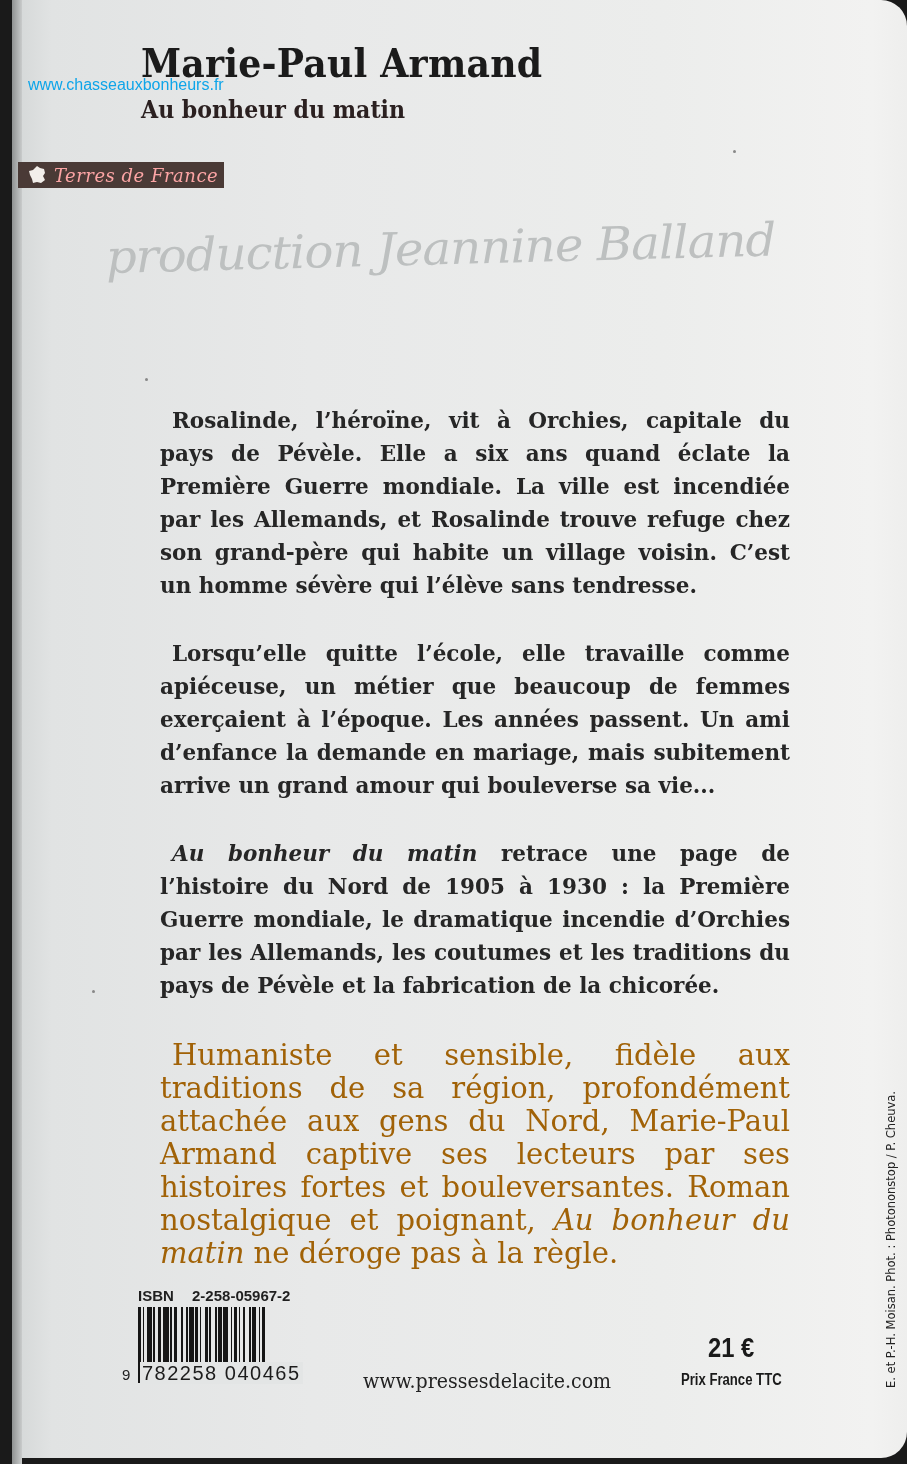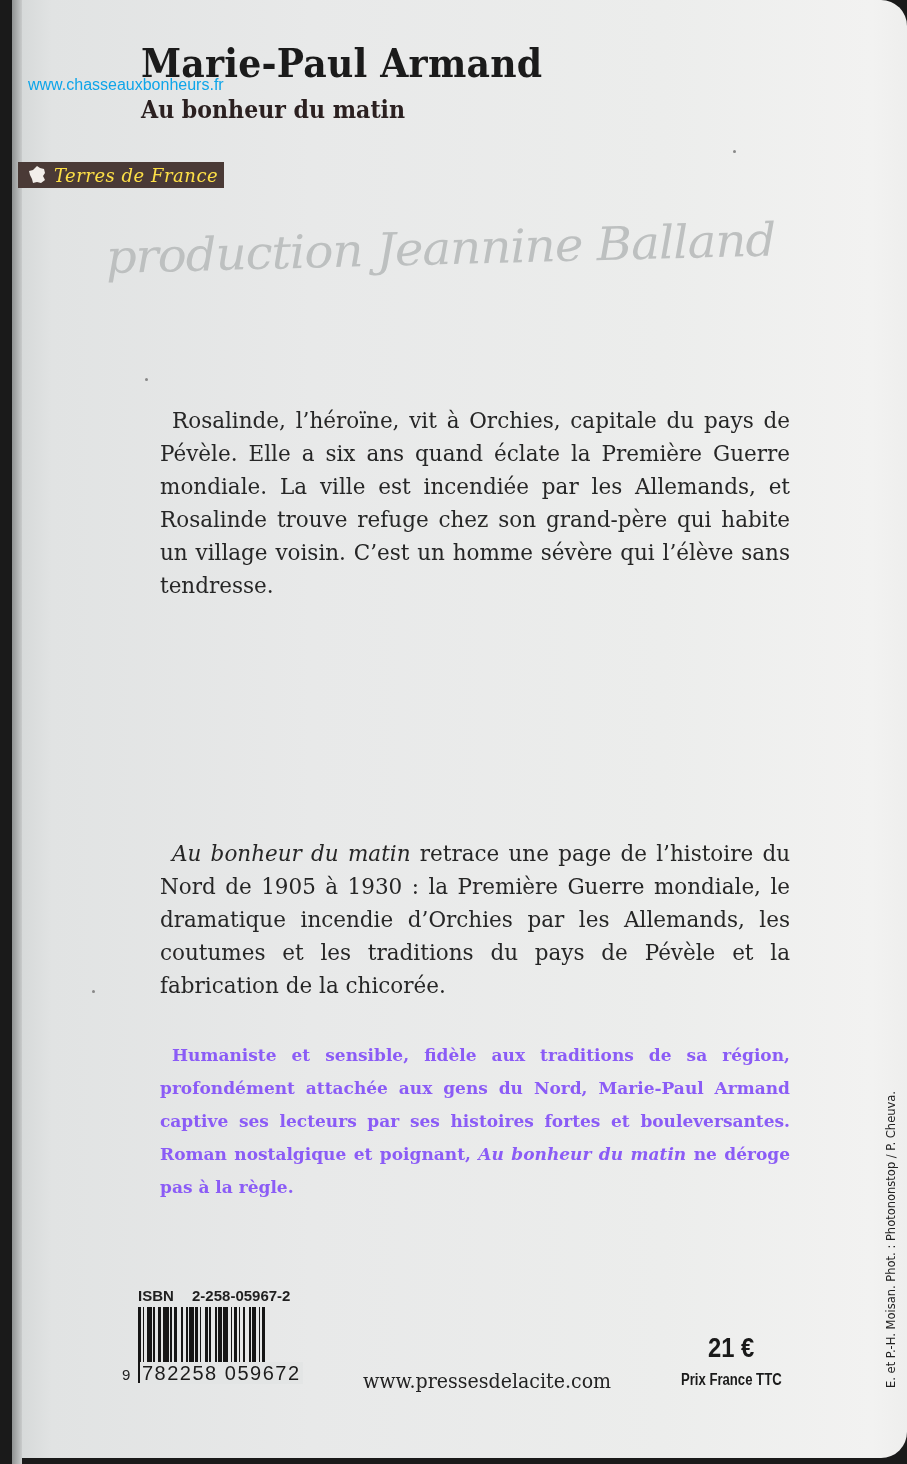--- a/index.html
+++ b/index.html
@@ -42,39 +42,40 @@
       position: absolute; left: 18px; top: 162px;
       width: 206px; height: 26px;
       background: #4a3a36;
       display: flex; align-items: center;
     }
     .collection .france {
       width: 20px; height: 20px; margin-left: 10px; margin-right: 6px;
     }
     .collection .label {
       font-family: "DejaVu Serif", serif; font-style: italic;
-      font-size: 18px; color: #fde047; letter-spacing: 0.5px;
+      font-size: 18px; color: #fca5a5; letter-spacing: 0.5px;
     }
     .handwriting {
       position: absolute; left: 105px; top: 230px;
       font-family: "DejaVu Serif", serif; font-style: italic;
       font-size: 46px; color: #b9bcbc; letter-spacing: -1px;
       transform: rotate(-1.5deg) scaleX(1.05); transform-origin: left top;
       opacity: 0.9;
     }
     .blurb {
       position: absolute; left: 160px; width: 630px;
       font-family: "DejaVu Serif", serif;
       font-size: 21.5px; line-height: 33px; color: #262626;
       text-align: justify;
+      font-weight: bold;
     }
     .p1 { top: 404px; }
     .p2 { top: 637px; }
     .p3 { top: 837px; }
-    .p4 { top: 1039px; font-weight: bold; color: #8b5cf6; font-size: 17px; }
+    .p4 { top: 1039px; font-weight: normal; color: #a16207; font-size: 29px; }
     .blurb p { text-indent: 12px; }
     .isbn {
       position: absolute; left: 138px; top: 1287px;
       font-family: "Liberation Sans", sans-serif; font-weight: bold;
       font-size: 15px; color: #1f1f1f; word-spacing: 14px;
     }
     .barcode {
       position: absolute; left: 138px; top: 1307px;
       width: 170px; height: 76px;
       display: flex; align-items: stretch;
@@ -130,20 +131,23 @@
       <path d="M9 1 L12 3 L16 4 L17 8 L15 11 L17 15 L13 18 L9 17 L5 18 L4 14 L2 10 L1 6 L5 5 Z" fill="#f2eeea"></path>
     </svg>
     <span class="label">Terres de France</span>
   </div>
 
   <div class="handwriting">production Jeannine Balland</div>
 
   <div class="blurb p1">
     <p>Rosalinde, l’héroïne, vit à Orchies, capitale du pays de Pévèle. Elle a six ans quand éclate la Première Guerre mondiale. La ville est incendiée par les Allemands, et Rosalinde trouve refuge chez son grand-père qui habite un village voisin. C’est un homme sévère qui l’élève sans tendresse.</p>
   </div>
+  <div class="blurb p2">
+    <p>Lorsqu’elle quitte l’école, elle travaille comme apiéceuse, un métier que beaucoup de femmes exerçaient à l’époque. Les années passent. Un ami d’enfance la demande en mariage, mais subitement arrive un grand amour qui bouleverse sa vie...</p>
+  </div>
   <div class="blurb p3">
     <p><i>Au bonheur du matin</i><span> retrace une page de l’histoire du Nord de 1905 à 1930 : la Première Guerre mondiale, le dramatique incendie d’Orchies par les Allemands, les coutumes et les traditions du pays de Pévèle et la fabrication de la chicorée.</span></p>
   </div>
   <div class="blurb p4">
     <p><span>Humaniste et sensible, fidèle aux traditions de sa région, profondément attachée aux gens du Nord, Marie-Paul Armand captive ses lecteurs par ses histoires fortes et bouleversantes. Roman nostalgique et poignant, </span><i>Au bonheur du matin</i><span> ne déroge pas à la règle.</span></p>
   </div>
 
   <div class="isbn"><span>ISBN</span> <span>2-258-05967-2</span></div>
 
   <div class="barcode" id="barcode">
@@ -194,21 +198,21 @@
       <span style="width: 1.55px; background: rgb(22, 22, 22);"></span>
       <span style="width: 1.55px; background: transparent;"></span>
       <span style="width: 3.1px; background: rgb(22, 22, 22);"></span>
       <span style="width: 3.1px; background: transparent;"></span>
       <span style="width: 1.55px; background: rgb(22, 22, 22);"></span>
       <span style="width: 1.55px; background: transparent;"></span>
       <span style="width: 3.1px; background: rgb(22, 22, 22);"></span>
       <span style="width: 1.55px; background: transparent;"></span>
     </div>
   <div class="barcode-digits">
-    <span class="lead">9</span><span class="digits-bg">782258 059672</span>
+    <span class="lead">9</span><span class="digits-bg">782258 040465</span>
   </div>
 
   <div class="website">www.pressesdelacite.com</div>
   <div class="price">21 €</div>
   <div class="price-label">Prix France TTC</div>
   <div class="credits">E. et P.-H. Moisan. Phot. : Photononstop / P. Cheuva.</div>
 
   <div class="dot" style="left:145px;top:378px;"></div>
   <div class="dot" style="left:92px;top:990px;"></div>
   <div class="dot" style="left:733px;top:150px;"></div>

